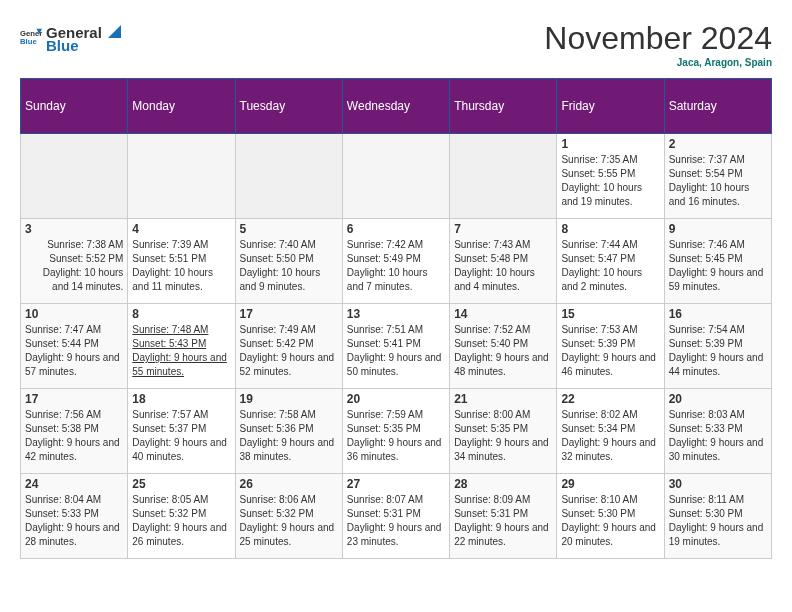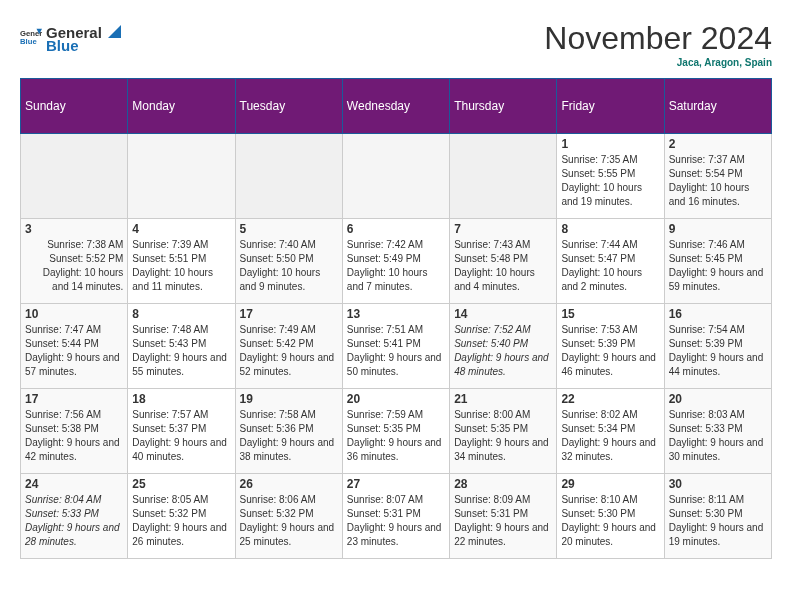--- a/index.html
+++ b/index.html
@@ -187,39 +187,39 @@
       </tr>
       <tr>
         <td>
           <span class="day-num">10</span>
           <div class="day-info" style="white-space: pre-line;">Sunrise: 7:47 AM
 Sunset: 5:44 PM
 Daylight: 9 hours and 57 minutes.</div>
         </td>
         <td>
           <span class="day-num">8</span>
-          <div class="day-info" style="white-space: pre-line;">Sunrise: 7:48 AM
+          <div class="day-info" style="white-space: pre-line; text-decoration: underline;">Sunrise: 7:48 AM
 Sunset: 5:43 PM
 Daylight: 9 hours and 55 minutes.</div>
         </td>
         <td>
           <span class="day-num">17</span>
           <div class="day-info" style="white-space: pre-line;">Sunrise: 7:49 AM
 Sunset: 5:42 PM
 Daylight: 9 hours and 52 minutes.</div>
         </td>
         <td>
           <span class="day-num">13</span>
           <div class="day-info" style="white-space: pre-line;">Sunrise: 7:51 AM
 Sunset: 5:41 PM
 Daylight: 9 hours and 50 minutes.</div>
         </td>
         <td>
           <span class="day-num">14</span>
-          <div class="day-info" style="white-space: pre-line; font-style: italic;">Sunrise: 7:52 AM
+          <div class="day-info" style="white-space: pre-line;">Sunrise: 7:52 AM
 Sunset: 5:40 PM
 Daylight: 9 hours and 48 minutes.</div>
         </td>
         <td>
           <span class="day-num">15</span>
           <div class="day-info" style="white-space: pre-line;">Sunrise: 7:53 AM
 Sunset: 5:39 PM
 Daylight: 9 hours and 46 minutes.</div>
         </td>
         <td>
@@ -269,21 +269,21 @@
         <td>
           <span class="day-num">20</span>
           <div class="day-info" style="white-space: pre-line;">Sunrise: 8:03 AM
 Sunset: 5:33 PM
 Daylight: 9 hours and 30 minutes.</div>
         </td>
       </tr>
       <tr>
         <td>
           <span class="day-num">24</span>
-          <div class="day-info" style="white-space: pre-line; font-style: italic;">Sunrise: 8:04 AM
+          <div class="day-info" style="white-space: pre-line;">Sunrise: 8:04 AM
 Sunset: 5:33 PM
 Daylight: 9 hours and 28 minutes.</div>
         </td>
         <td>
           <span class="day-num">25</span>
           <div class="day-info" style="white-space: pre-line;">Sunrise: 8:05 AM
 Sunset: 5:32 PM
 Daylight: 9 hours and 26 minutes.</div>
         </td>
         <td>

